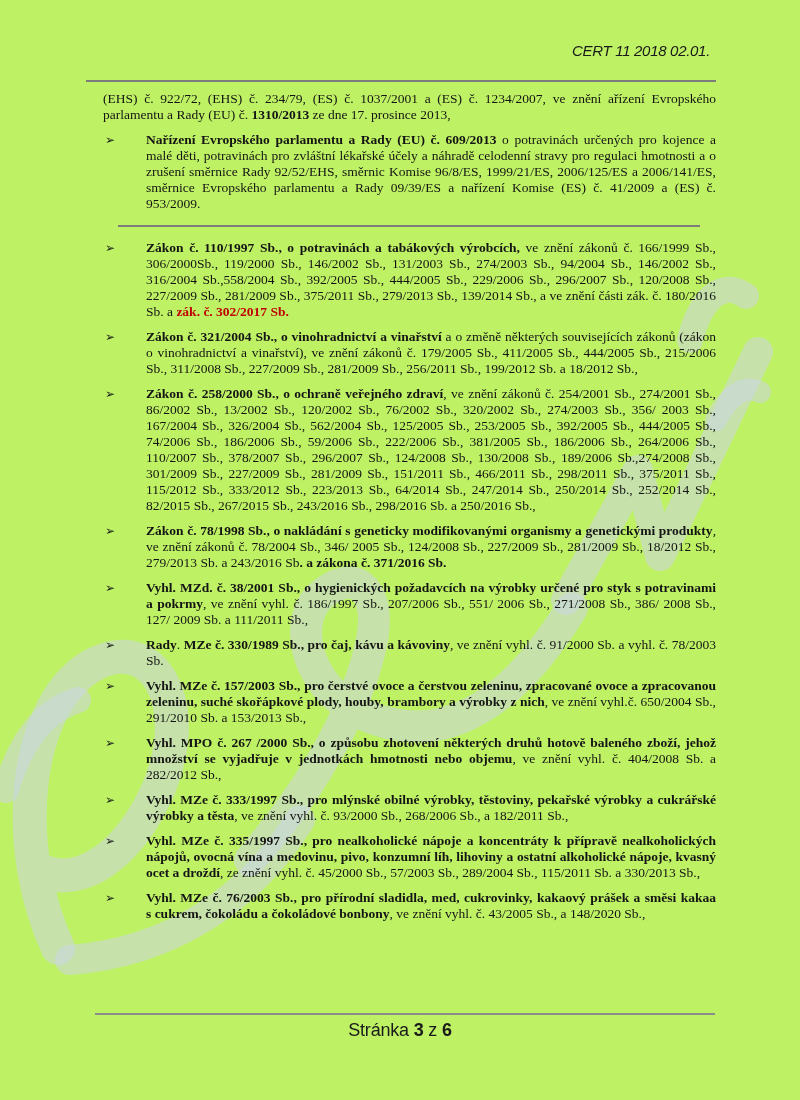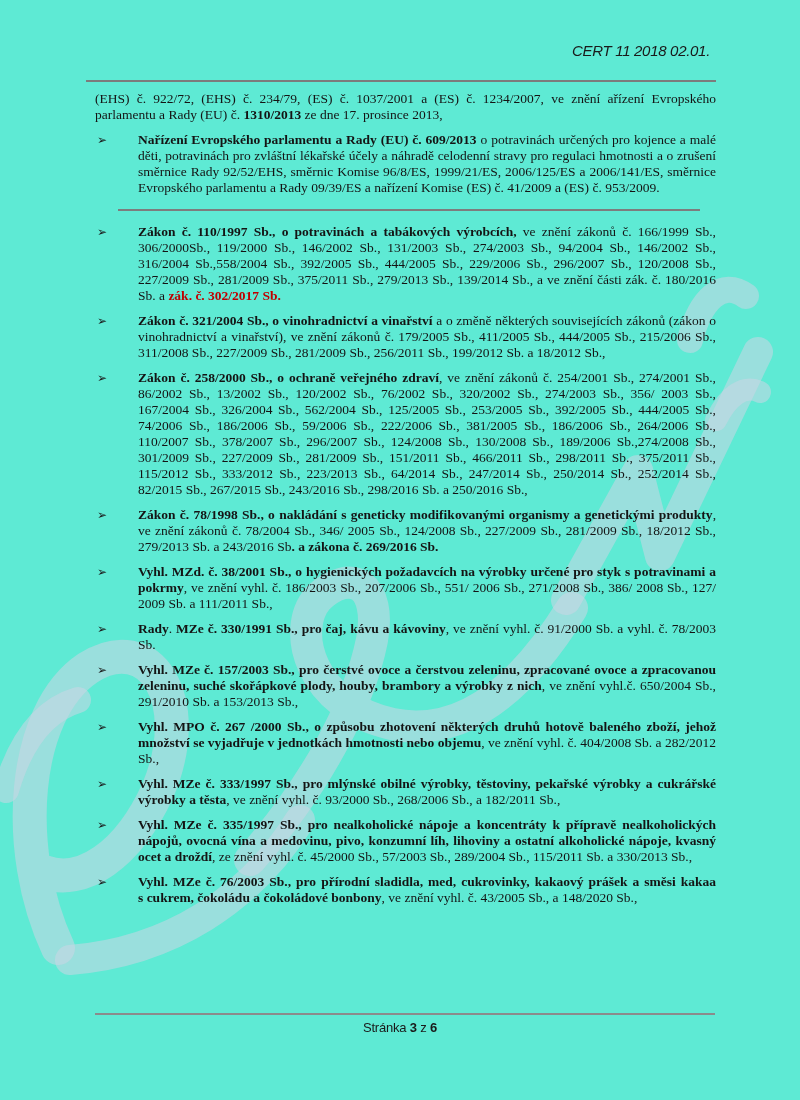--- a/index.html
+++ b/index.html
@@ -1,20 +1,20 @@
 <!DOCTYPE html>
 <html><head>
 <meta charset="utf-8">
 <style>
   html,body{margin:0;padding:0;}
   body{background:#ffffff;}
   .page{
     position:relative;
     width:800px;height:1100px;
-    background:#5eead4;
+    background:#bef264;
     overflow:hidden;
     font-family:"Liberation Serif", serif;
     color:#141414;
   }
   .watermark-svg{
     position:absolute;left:0;top:0;width:800px;height:1100px;
     pointer-events:none;
   }
   .header-title{
     position:absolute;top:42px;right:90px;
@@ -24,40 +24,40 @@
   }
   .top-rule{
     position:absolute;top:80px;left:86px;width:630px;height:2px;
     background:#7c7c7c;
   }
   .content{
     position:absolute;top:91px;left:95px;width:621px;
     font-size:13.5px;line-height:16px;
     text-align:justify;
   }
-  .para{margin:0 0 9px 0;position:relative;}
+  .para{margin:0 0 9px 8px;position:relative;}
   .para.bullet{padding-left:43px;}
   .para .marker{
     position:absolute;left:2px;top:0px;
     font-size:12px;line-height:16px;color:#1a1a1a;
   }
   .para .b{font-weight:bold;}
   .divider{
     margin:13px 0 13px 23px;
     width:582px;height:2px;background:#7d7d7d;
   }
   .footer-rule{
     position:absolute;top:1013px;left:95px;width:620px;height:2px;
     background:#8b8b8b;
   }
   .footer-text{
     position:absolute;top:1020px;left:0;width:800px;
     text-align:center;
     font-family:"Liberation Sans", sans-serif;
-    font-size:13px;color:#1a1a1a;
+    font-size:18px;color:#1a1a1a;
     letter-spacing:-0.2px;
   }
   .footer-text .b{font-weight:bold;}
 </style>
 </head>
 <body>
 
 <div class="page">
 
   <svg class="watermark-svg" viewBox="0 0 800 1100" aria-hidden="true">
@@ -81,23 +81,23 @@
 
   <div class="top-rule"></div>
 
   <div class="content" id="doc-body">
       <div class="para plain"><span><span>(EHS) č. 922/72, (EHS) č. 234/79, (ES) č. 1037/2001 a (ES) č. 1234/2007, ve znění ařízení Evropského parlamentu a Rady (EU) č. </span><span class="b">1310/2013</span><span> ze dne 17. prosince 2013,</span></span></div>
       <div class="para bullet"><span class="marker">➢</span><span><span class="b">Nařízení Evropského parlamentu a Rady (EU) č. 609/2013</span><span> o potravinách určených pro kojence a malé děti, potravinách pro zvláštní lékařské účely a náhradě celodenní stravy pro regulaci hmotnosti a o zrušení směrnice Rady 92/52/EHS, směrnic Komise 96/8/ES, 1999/21/ES, 2006/125/ES a 2006/141/ES, směrnice Evropského parlamentu a Rady 09/39/ES a nařízení Komise (ES) č. 41/2009 a (ES) č. 953/2009.</span></span></div>
       <div class="divider"></div>
       <div class="para bullet"><span class="marker">➢</span><span><span class="b">Zákon č. 110/1997 Sb., o potravinách a tabákových výrobcích,</span><span> ve znění zákonů č. 166/1999 Sb., 306/2000Sb., 119/2000 Sb., 146/2002 Sb., 131/2003 Sb., 274/2003 Sb., 94/2004 Sb., 146/2002 Sb., 316/2004 Sb.,558/2004 Sb., 392/2005 Sb., 444/2005 Sb., 229/2006 Sb., 296/2007 Sb., 120/2008 Sb., 227/2009 Sb., 281/2009 Sb., 375/2011 Sb., 279/2013 Sb., 139/2014 Sb., a ve znění části zák. č. 180/2016 Sb. a </span><span class="b" style="color: rgb(192, 0, 0);">zák. č. 302/2017 Sb.</span></span></div>
       <div class="para bullet"><span class="marker">➢</span><span><span class="b">Zákon č. 321/2004 Sb., o vinohradnictví a vinařství</span><span> a o změně některých souvisejících zákonů (zákon o vinohradnictví a vinařství), ve znění zákonů č. 179/2005 Sb., 411/2005 Sb., 444/2005 Sb., 215/2006 Sb., 311/2008 Sb., 227/2009 Sb., 281/2009 Sb., 256/2011 Sb., 199/2012 Sb. a 18/2012 Sb.,</span></span></div>
       <div class="para bullet"><span class="marker">➢</span><span><span class="b">Zákon č. 258/2000 Sb., o ochraně veřejného zdraví</span><span>, ve znění zákonů č. 254/2001 Sb., 274/2001 Sb., 86/2002 Sb., 13/2002 Sb., 120/2002 Sb., 76/2002 Sb., 320/2002 Sb., 274/2003 Sb., 356/ 2003 Sb., 167/2004 Sb., 326/2004 Sb., 562/2004 Sb., 125/2005 Sb., 253/2005 Sb., 392/2005 Sb., 444/2005 Sb., 74/2006 Sb., 186/2006 Sb., 59/2006 Sb., 222/2006 Sb., 381/2005 Sb., 186/2006 Sb., 264/2006 Sb., 110/2007 Sb., 378/2007 Sb., 296/2007 Sb., 124/2008 Sb., 130/2008 Sb., 189/2006 Sb.,274/2008 Sb., 301/2009 Sb., 227/2009 Sb., 281/2009 Sb., 151/2011 Sb., 466/2011 Sb., 298/2011 Sb., 375/2011 Sb., 115/2012 Sb., 333/2012 Sb., 223/2013 Sb., 64/2014 Sb., 247/2014 Sb., 250/2014 Sb., 252/2014 Sb., 82/2015 Sb., 267/2015 Sb., 243/2016 Sb., 298/2016 Sb. a 250/2016 Sb.,</span></span></div>
-      <div class="para bullet"><span class="marker">➢</span><span><span class="b">Zákon č. 78/1998 Sb., o nakládání s geneticky modifikovanými organismy a genetickými produkty</span><span>, ve znění zákonů č. 78/2004 Sb., 346/ 2005 Sb., 124/2008 Sb., 227/2009 Sb., 281/2009 Sb., 18/2012 Sb., 279/2013 Sb. a 243/2016 Sb</span><span class="b">. a zákona č. 269/2016 Sb.</span></span></div>
-      <div class="para bullet"><span class="marker">➢</span><span><span class="b">Vyhl. MZd. č. 38/2001 Sb., o hygienických požadavcích na výrobky určené pro styk s&nbsp;potravinami a pokrmy</span><span>, ve znění vyhl. č. 186/2003 Sb., 207/2006 Sb., 551/ 2006 Sb., 271/2008 Sb., 386/ 2008 Sb., 127/ 2009 Sb. a 111/2011 Sb.,</span></span></div>
-      <div class="para bullet"><span class="marker">➢</span><span><span class="b">Rady</span><span>. </span><span class="b">MZe č. 330/1991 Sb., pro čaj, kávu a kávoviny</span><span>, ve znění vyhl. č. 91/2000 Sb. a vyhl. č. 78/2003 Sb.</span></span></div>
+      <div class="para bullet"><span class="marker">➢</span><span><span class="b">Zákon č. 78/1998 Sb., o nakládání s geneticky modifikovanými organismy a genetickými produkty</span><span>, ve znění zákonů č. 78/2004 Sb., 346/ 2005 Sb., 124/2008 Sb., 227/2009 Sb., 281/2009 Sb., 18/2012 Sb., 279/2013 Sb. a 243/2016 Sb</span><span class="b">. a zákona č. 371/2016 Sb.</span></span></div>
+      <div class="para bullet"><span class="marker">➢</span><span><span class="b">Vyhl. MZd. č. 38/2001 Sb., o hygienických požadavcích na výrobky určené pro styk s&nbsp;potravinami a pokrmy</span><span>, ve znění vyhl. č. 186/1997 Sb., 207/2006 Sb., 551/ 2006 Sb., 271/2008 Sb., 386/ 2008 Sb., 127/ 2009 Sb. a 111/2011 Sb.,</span></span></div>
+      <div class="para bullet"><span class="marker">➢</span><span><span class="b">Rady</span><span>. </span><span class="b">MZe č. 330/1989 Sb., pro čaj, kávu a kávoviny</span><span>, ve znění vyhl. č. 91/2000 Sb. a vyhl. č. 78/2003 Sb.</span></span></div>
       <div class="para bullet"><span class="marker">➢</span><span><span class="b">Vyhl. MZe č. 157/2003 Sb., pro čerstvé ovoce a čerstvou zeleninu, zpracované ovoce a zpracovanou zeleninu, suché skořápkové plody, houby, brambory a výrobky z&nbsp;nich</span><span>, ve znění vyhl.č. 650/2004 Sb., 291/2010 Sb. a 153/2013 Sb.,</span></span></div>
       <div class="para bullet"><span class="marker">➢</span><span><span class="b">Vyhl. MPO č. 267 /2000 Sb., o způsobu zhotovení některých druhů hotově baleného zboží, jehož množství se vyjadřuje v jednotkách hmotnosti nebo objemu</span><span>, ve znění vyhl. č. 404/2008 Sb. a 282/2012 Sb.,</span></span></div>
       <div class="para bullet"><span class="marker">➢</span><span><span class="b">Vyhl. MZe č. 333/1997 Sb., pro mlýnské obilné výrobky, těstoviny, pekařské výrobky a cukrářské výrobky a těsta</span><span>, ve znění vyhl. č. 93/2000 Sb., 268/2006 Sb., a 182/2011 Sb.,</span></span></div>
       <div class="para bullet"><span class="marker">➢</span><span><span class="b">Vyhl. MZe č. 335/1997 Sb., pro nealkoholické nápoje a koncentráty k&nbsp;přípravě nealkoholických nápojů, ovocná vína a medovinu, pivo, konzumní líh, lihoviny a ostatní alkoholické nápoje, kvasný ocet a droždí</span><span>, ze znění vyhl. č. 45/2000 Sb., 57/2003 Sb., 289/2004 Sb., 115/2011 Sb. a 330/2013 Sb.,</span></span></div>
       <div class="para bullet"><span class="marker">➢</span><span><span class="b">Vyhl. MZe č. 76/2003 Sb., pro přírodní sladidla, med, cukrovinky, kakaový prášek a směsi kakaa s&nbsp;cukrem, čokoládu a čokoládové bonbony</span><span>, ve znění vyhl. č. 43/2005 Sb., a 148/2020 Sb.,</span></span></div>
     </div>
 
   <div class="footer-rule"></div>
 
   <div class="footer-text">

